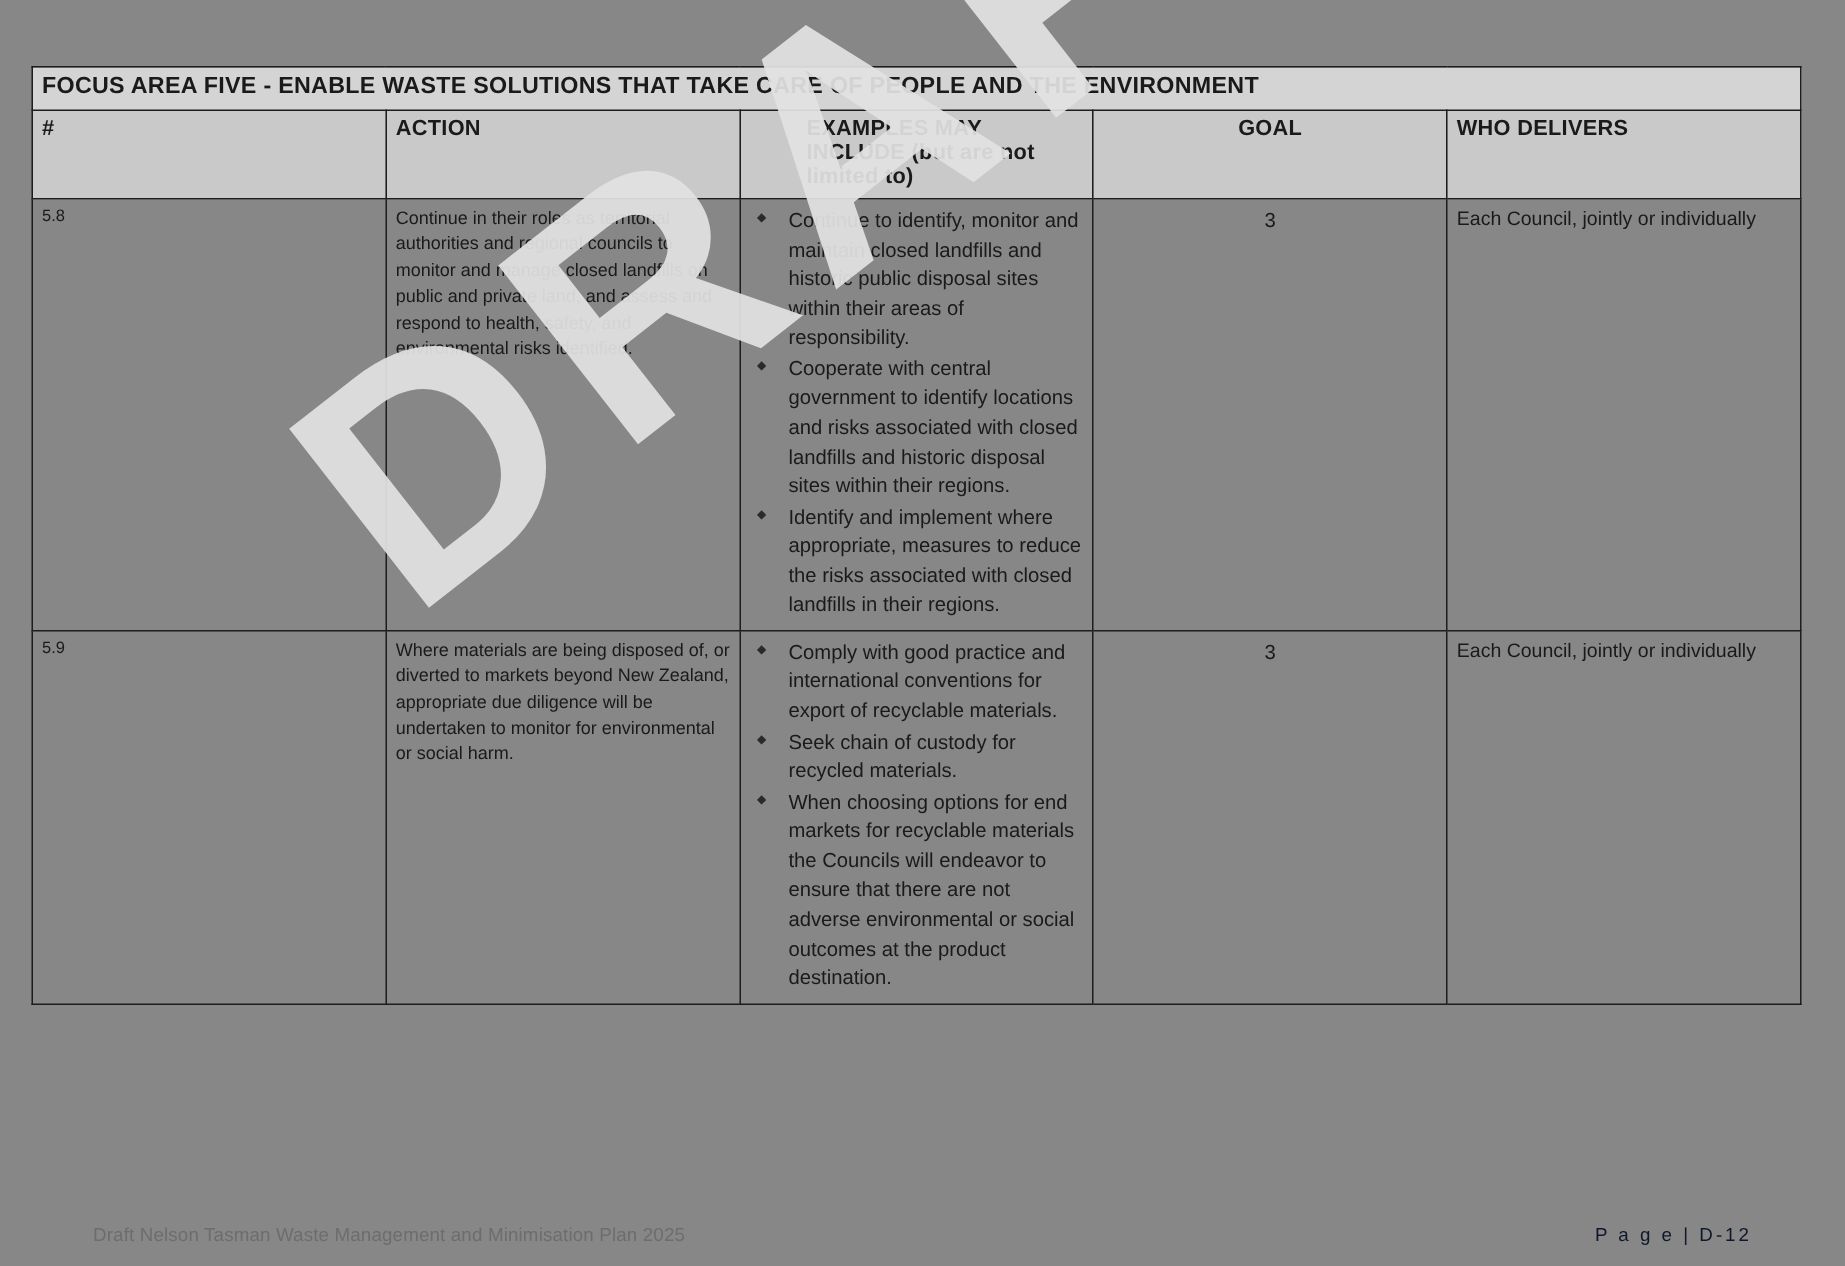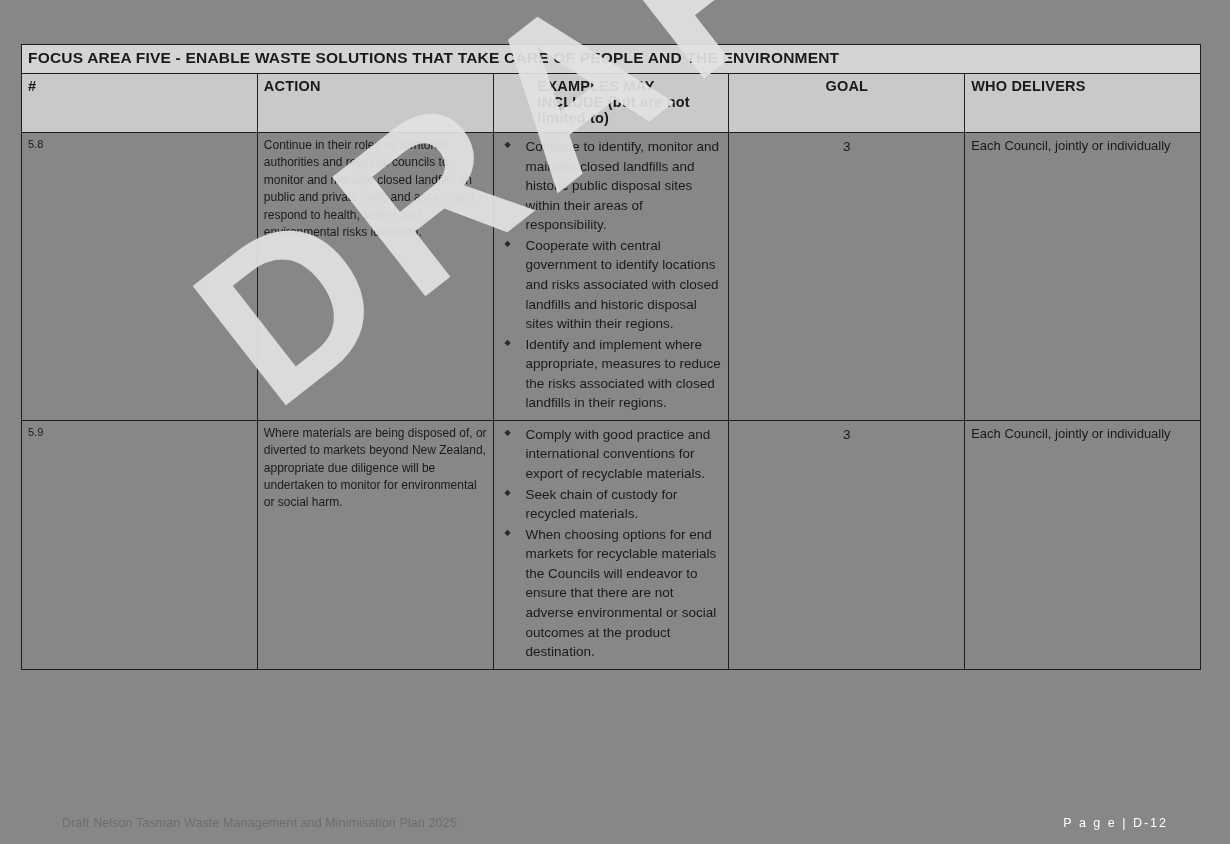--- a/index.html
+++ b/index.html
@@ -127,21 +127,21 @@
     justify-content: space-between;
     align-items: flex-start;
     font-size: 12.5px;
     color: #6f6f6f;
   }
   .footer-left {
     color: #6d6d6d;
     letter-spacing: 0.1px;
   }
   .footer-right {
-    color: #ffffff;
+    color: #0f172a;
     letter-spacing: 2px;
   }
 </style>
 </head>
 <body>
 
 <div class="page">
 
   <div class="watermark">
     <div class="watermark-text">DRAFT</div>

